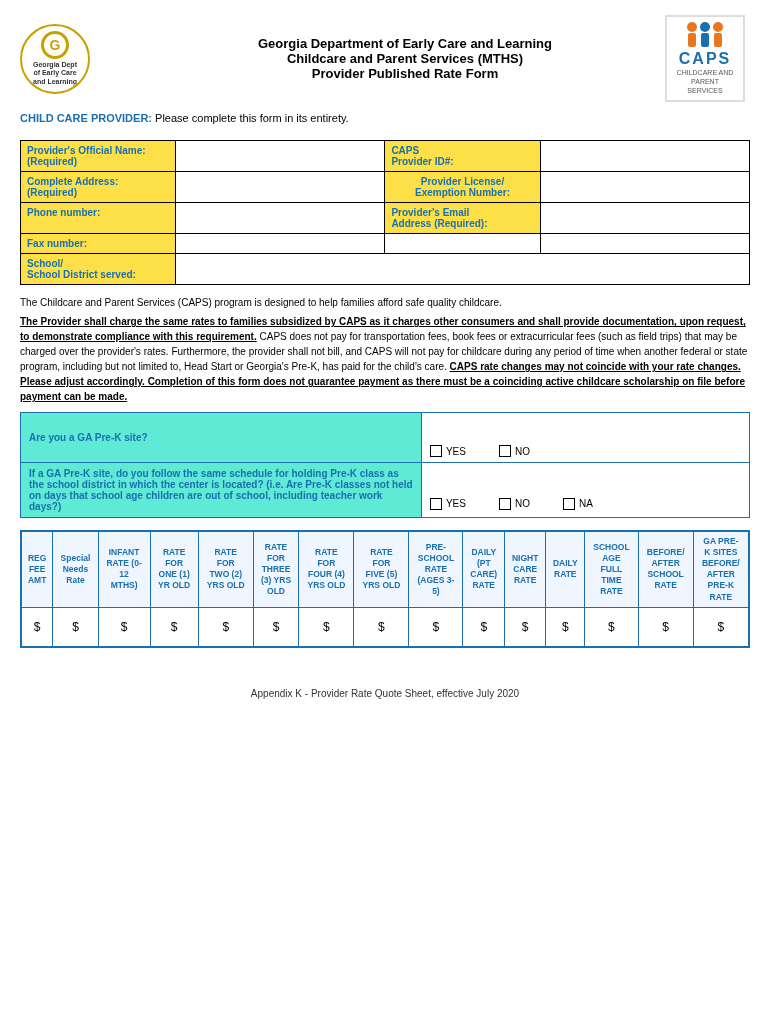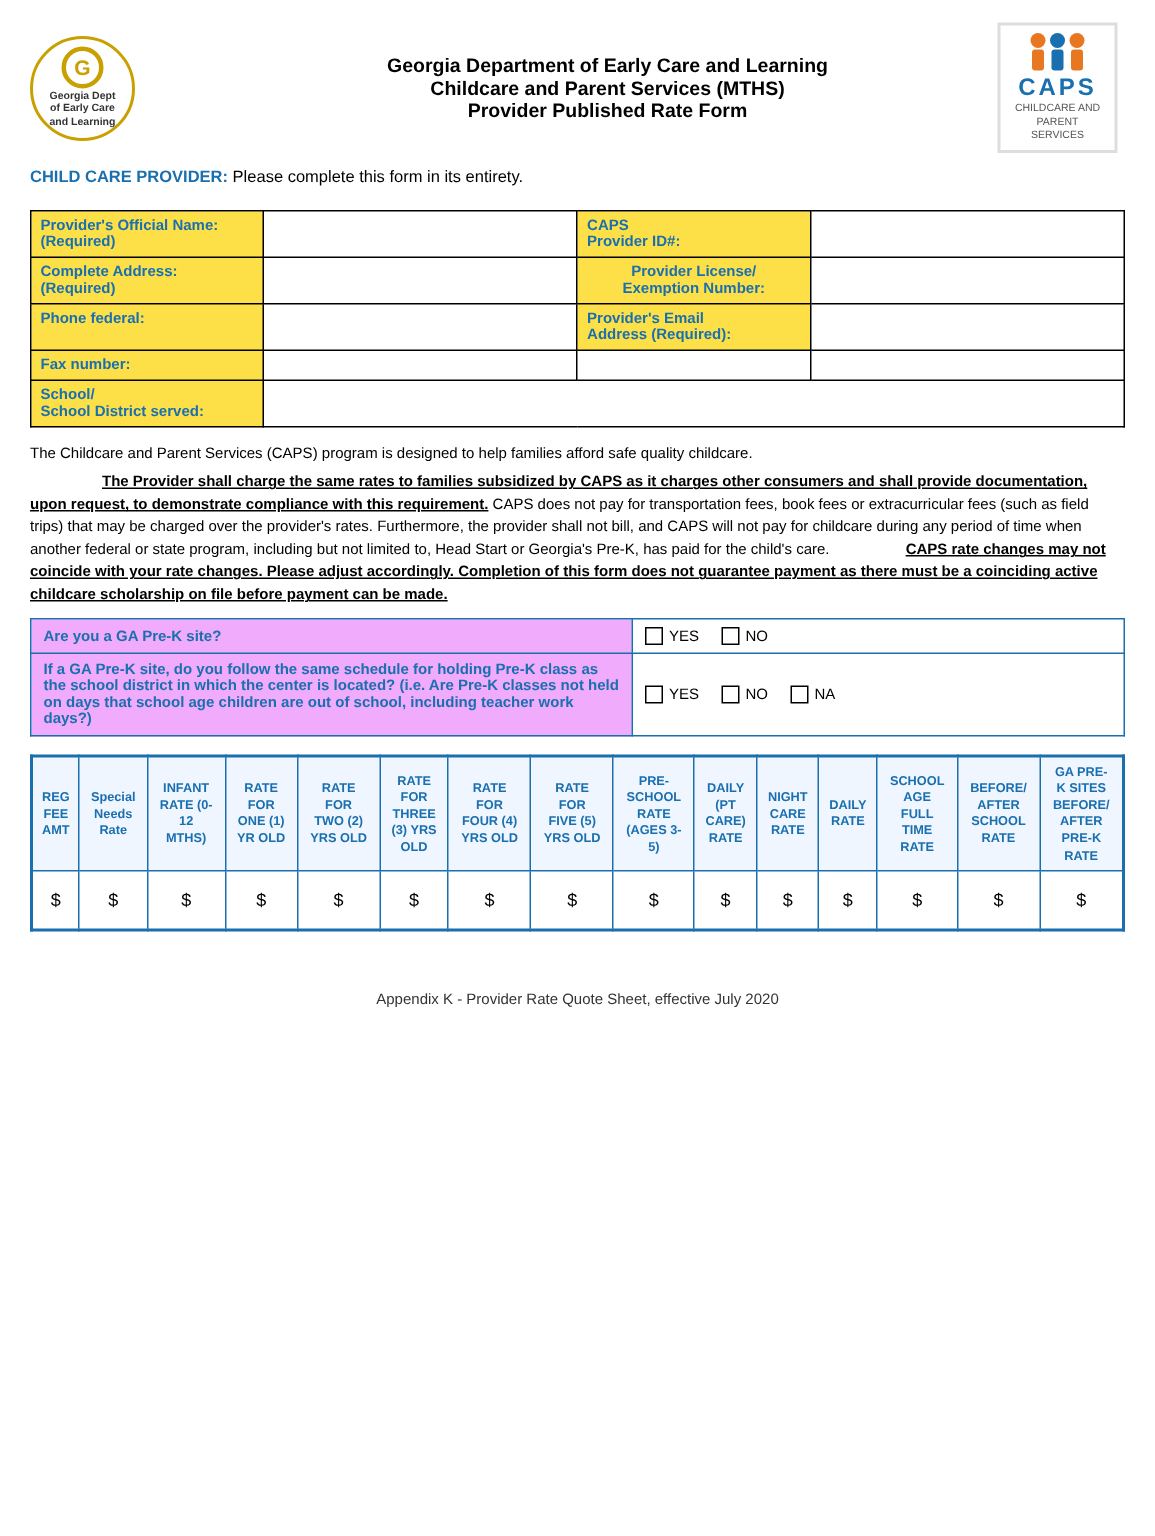--- a/index.html
+++ b/index.html
@@ -157,48 +157,49 @@
     
     .policy-text {
       font-size: 10px;
       margin-bottom: 8px;
       line-height: 1.5;
     }
     .policy-text p {
       margin-bottom: 4px;
     }
     .underline { text-decoration: underline; }
-    .bold { font-weight: bold; margin-left: 48px; }
+    .bold { font-weight: bold; }
 
     
     .prek-table {
       width: 100%;
       border-collapse: collapse;
       border: 1px solid #1a6faf;
       margin-bottom: 12px;
     }
     .prek-table td {
       border: 1px solid #1a6faf;
       padding: 5px 8px;
       font-size: 10px;
       vertical-align: middle;
     }
     .prek-table .question-cell {
       color: #1a6faf;
       font-weight: bold;
       width: 55%;
-      background: #f0abfc;
+      background: #5eead4;
     }
     .prek-table .answer-cell {
       width: 45%;
     }
     .checkbox-group {
       display: flex;
-      gap: 15px;
-      align-items: center;
+      gap: 33px;
+      align-items: center;
+      margin-top: 27px;
     }
     .checkbox-item {
       display: flex;
       align-items: center;
       gap: 4px;
     }
     .checkbox-box {
       width: 12px;
       height: 12px;
       border: 1px solid #000;
@@ -296,21 +297,21 @@
       <td class="label-cell" style="color:#1a6faf; font-weight:bold;">CAPS<br>Provider ID#:</td>
       <td class="value-cell"></td>
     </tr>
     <tr>
       <td class="label-cell">Complete Address:<br>(Required)</td>
       <td class="value-cell"></td>
       <td class="label-cell" style="color:#1a6faf; font-weight:bold;text-align:center;">Provider License/<br>Exemption Number:</td>
       <td class="value-cell"></td>
     </tr>
     <tr>
-      <td class="label-cell">Phone federal:</td>
+      <td class="label-cell">Phone number:</td>
       <td class="value-cell"></td>
       <td class="label-cell" style="color:#1a6faf; font-weight:bold;">Provider's Email<br>Address (Required):</td>
       <td class="value-cell"></td>
     </tr>
     <tr>
       <td class="label-cell">Fax number:</td>
       <td class="value-cell"></td>
       <td></td>
       <td></td>
     </tr>

